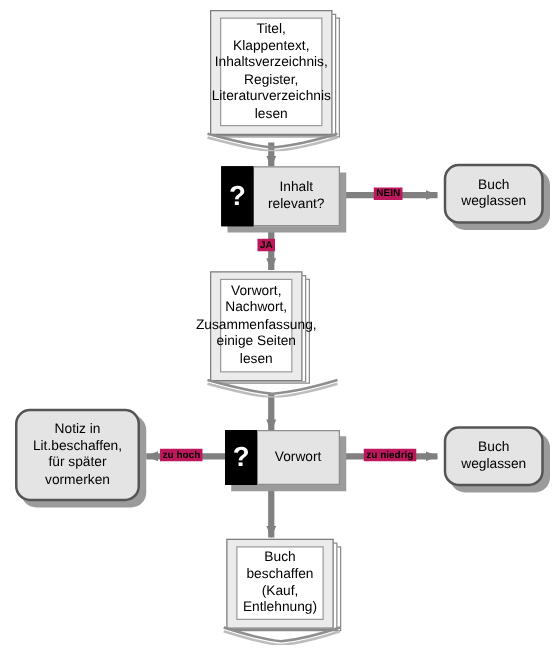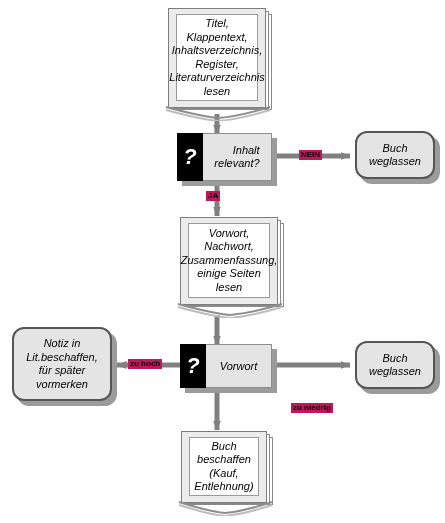--- a/index.html
+++ b/index.html
@@ -25,21 +25,20 @@
     left: 0; top: 0;
     width: 445px;
     height: 523px;
     overflow: visible;
   }
 
   
   .node {
     position: absolute;
     box-sizing: border-box;
-    font-style: italic;
   }
 
   
   .book {
     position: absolute;
   }
   .book .stack {
     position: absolute;
     box-sizing: border-box;
     background: #ffffff;
@@ -111,21 +110,21 @@
     background: #e4e4e4;
     border: 1px solid #8e8e8e;
     border-left: none;
     box-sizing: border-box;
     display: flex;
     align-items: center;
     justify-content: center;
     font-size: 11px;
     line-height: 13px;
     color: #000;
-    text-align: right;
+    text-align: center;
     white-space: pre-line;
     position: relative;
     z-index: 2;
   }
   .decision .shadow {
     position: absolute;
     left: 5px; top: 5px;
     width: 100%; height: 100%;
     background: #9b9b9b;
     z-index: 1;
@@ -228,21 +227,21 @@
     <div class="body">Inhalt
 relevant?</div>
   </div>
 
   <div class="rounded node" style="left:355px; top:131px; width:80px; height:48px;">
     <div class="shadow"></div>
     <div class="face">Buch
 weglassen</div>
   </div>
 
-  <div class="book node" style="left:180px; top:217px; width:98px; height:88px;">
+  <div class="book node" style="left:168px; top:217px; width:74px; height:88px;">
     <div class="stack s1"></div>
     <div class="stack s2"></div>
     <div class="page">
       <div class="inner">
         <span class="txt">Vorwort,
 Nachwort,
 Zusammenfassung,
 einige Seiten
 lesen</span>
       </div>
@@ -293,17 +292,17 @@
       </svg>
     </div>
   </div>
 
   <div class="edge-label" style="left:299px; top:150px;">NEIN</div>
 
   <div class="edge-label" style="left:206px; top:191px;">JA</div>
 
   <div class="edge-label" style="left:128px; top:359px;">zu hoch</div>
 
-  <div class="edge-label" style="left:291px; top:359px;margin-top:44px;">zu niedrig</div>
+  <div class="edge-label" style="left:291px; top:359px;">zu niedrig</div>
 
   <div class="edge-label" style="left:200px; top:377px;margin-left:36px;">passend</div>
 
 </div>
 
 </body></html>

